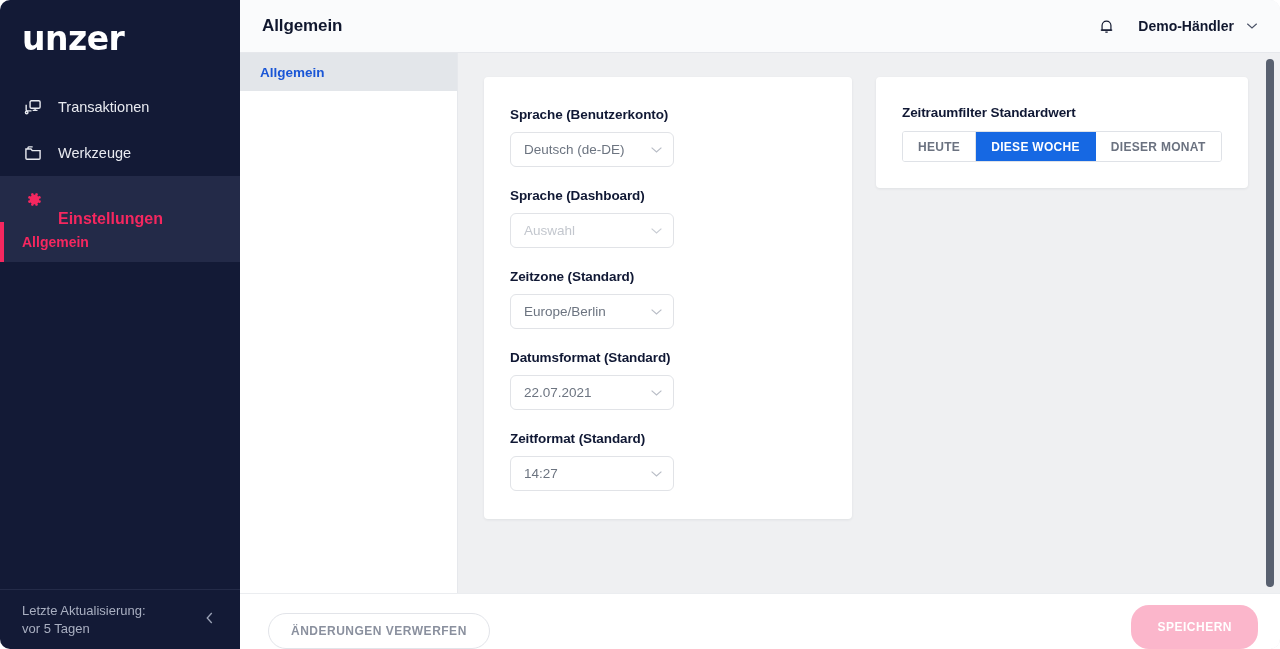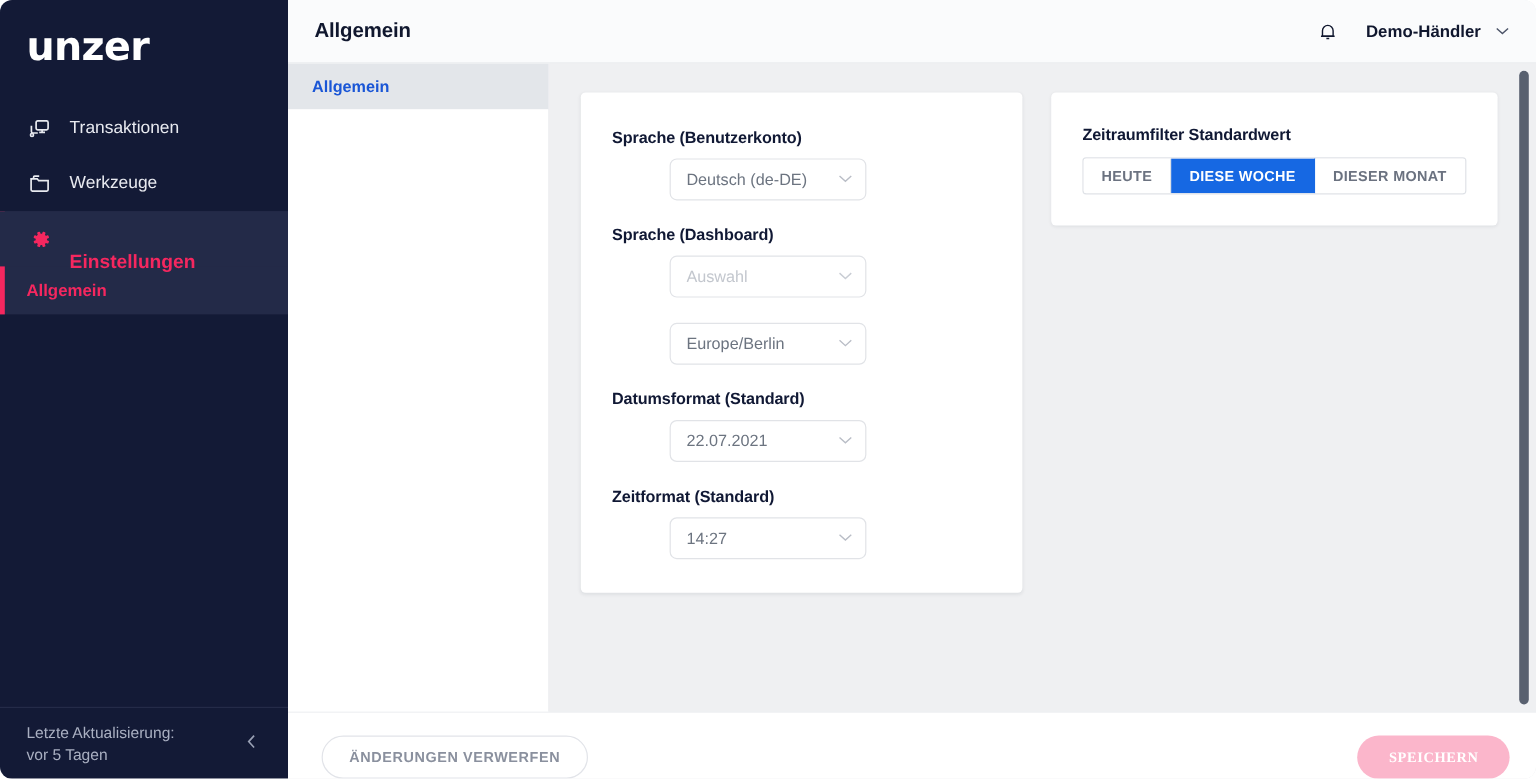--- a/index.html
+++ b/index.html
@@ -204,21 +204,20 @@
   }
   .select {
     width: 164px;
     height: 35px;
     border: 1px solid #e1e3e7;
     border-radius: 6px;
     background: #ffffff;
     display: flex; align-items: center;
     padding: 0 10px 0 13px;
     cursor: pointer;
-    margin-left: 48px;
   }
   .select-value {
     font-size: 13.5px;
     color: #6c7480;
     flex: 1 1 auto;
     white-space: nowrap;
     overflow: hidden;
   }
   .select-value.placeholder { color: #c3c7ce; }
   .select .chev {
@@ -290,31 +289,31 @@
     border-radius: 18px;
     background: #ffffff;
     color: #8a909e;
     font-size: 12px;
     font-weight: 700;
     letter-spacing: 0.5px;
     cursor: pointer;
     font-family: "Liberation Sans", sans-serif;
   }
   .btn-save {
-    height: 36px;
+    height: 44px;
     padding: 4px 26px;
     border: none;
     border-radius: 18px;
     background: #fbb6cb;
     color: #ffffff;
     font-size: 12px;
     font-weight: 700;
     letter-spacing: 0.5px;
     cursor: default;
-    font-family: Liberation Serif, serif;
+    font-family: Liberation Sans, sans-serif;
   }
 </style>
 </head>
 <body>
 
 <div class="app">
 
   <aside class="sidebar">
 
     <div class="logo-wrap">
@@ -431,20 +430,21 @@
               <span class="select-value placeholder">Auswahl</span>
               <span class="chev">
                 <svg width="13" height="8" viewBox="0 0 14 9" fill="none" stroke="#c9cdd4" stroke-width="1.3">
                   <path d="M1.5 1.8L7 6.8l5.5-5"></path>
                 </svg>
               </span>
             </div>
           </div>
 
           <div class="field">
+            <div class="field-label">Zeitzone (Standard)</div>
             <div class="select">
               <span class="select-value">Europe/Berlin</span>
               <span class="chev">
                 <svg width="13" height="8" viewBox="0 0 14 9" fill="none" stroke="#b9bdc6" stroke-width="1.3">
                   <path d="M1.5 1.8L7 6.8l5.5-5"></path>
                 </svg>
               </span>
             </div>
           </div>
 

